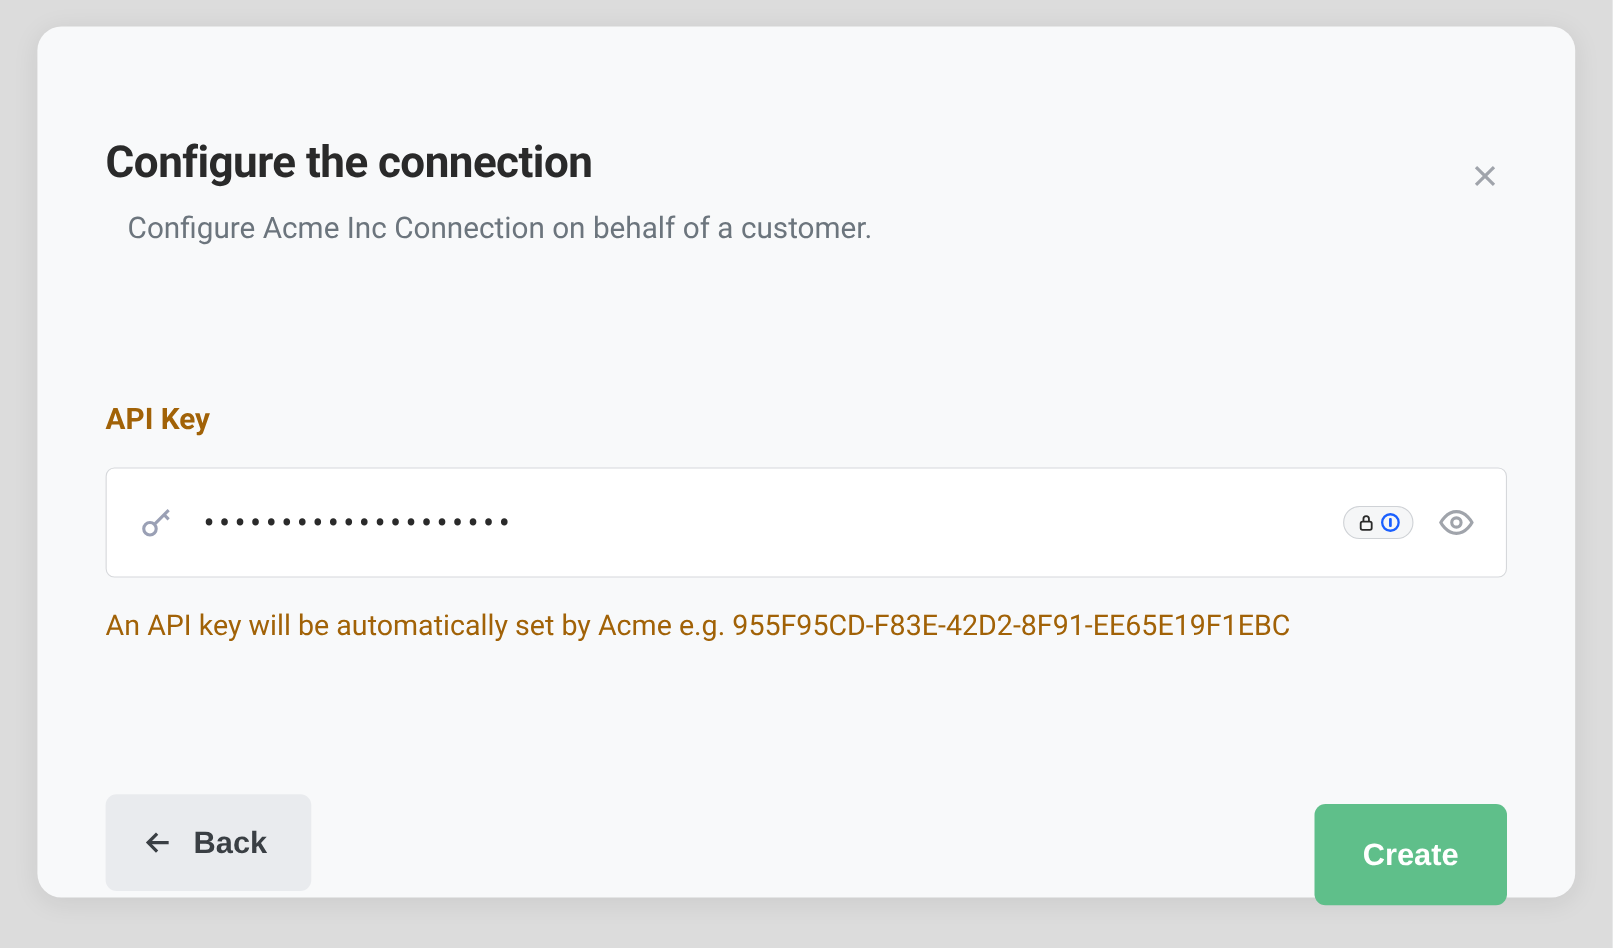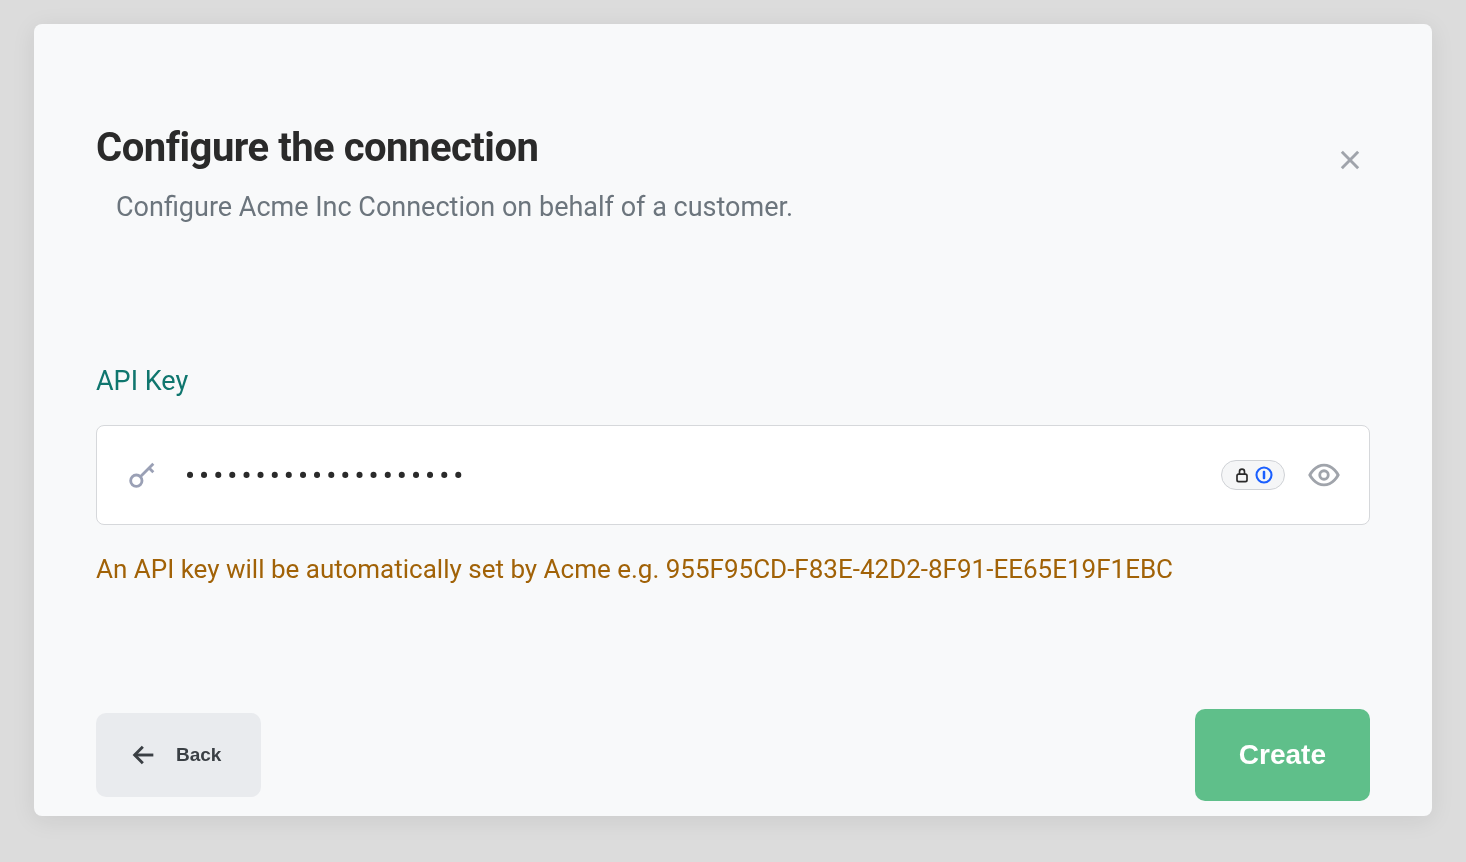--- a/index.html
+++ b/index.html
@@ -20,21 +20,21 @@
       inset: 0;
       background: #dcdcdc;
     }
     .modal {
       position: absolute;
       top: 24px;
       left: 34px;
       right: 34px;
       bottom: 46px;
       background: #f8f9fa;
-      border-radius: 8px;
+      border-radius: 22px;
       box-shadow: 0 4px 24px rgba(0,0,0,0.08);
       padding: 100px 62px 48px 62px;
       display: flex;
       flex-direction: column;
     }
     .modal-header {
       position: relative;
     }
     .modal-title {
       font-size: 40px;
@@ -72,22 +72,22 @@
     .divider {
       height: 1px;
       background: #e3e5e8;
       margin-top: 66px;
     }
     .form-section {
       margin-top: 76px;
     }
     .field-label {
       font-size: 27px;
-      font-weight: 400;
-      color: #0f766e;
+      font-weight: 700;
+      color: #a16207;
     }
     .input-wrap {
       position: relative;
       margin-top: 28px;
       background: #ffffff;
       border: 1px solid #d6d8db;
       border-radius: 8px;
       height: 100px;
       display: flex;
       align-items: center;
@@ -166,41 +166,42 @@
       align-items: center;
     }
     .back-btn {
       display: flex;
       align-items: center;
       gap: 18px;
       background: #e9ebee;
       border: none;
       border-radius: 10px;
       padding: 28px 40px 28px 34px;
-      font-size: 19px;
+      font-size: 28px;
       font-weight: 600;
       color: #3a3f44;
       cursor: pointer;
     }
     .back-btn svg {
       width: 28px;
       height: 28px;
       stroke: currentColor;
       stroke-width: 2.5;
       fill: none;
     }
     .create-btn {
       background: #5fbf8a;
       border: none;
       border-radius: 10px;
       padding: 30px 44px;
       font-size: 28px;
       font-weight: 600;
       color: #ffffff;
       cursor: pointer;
+      margin-top: 22px;
     }
   </style>
 </head>
 <body>
 
 <div class="backdrop"></div>
 
 <div class="modal">
 
   <div class="modal-header">

